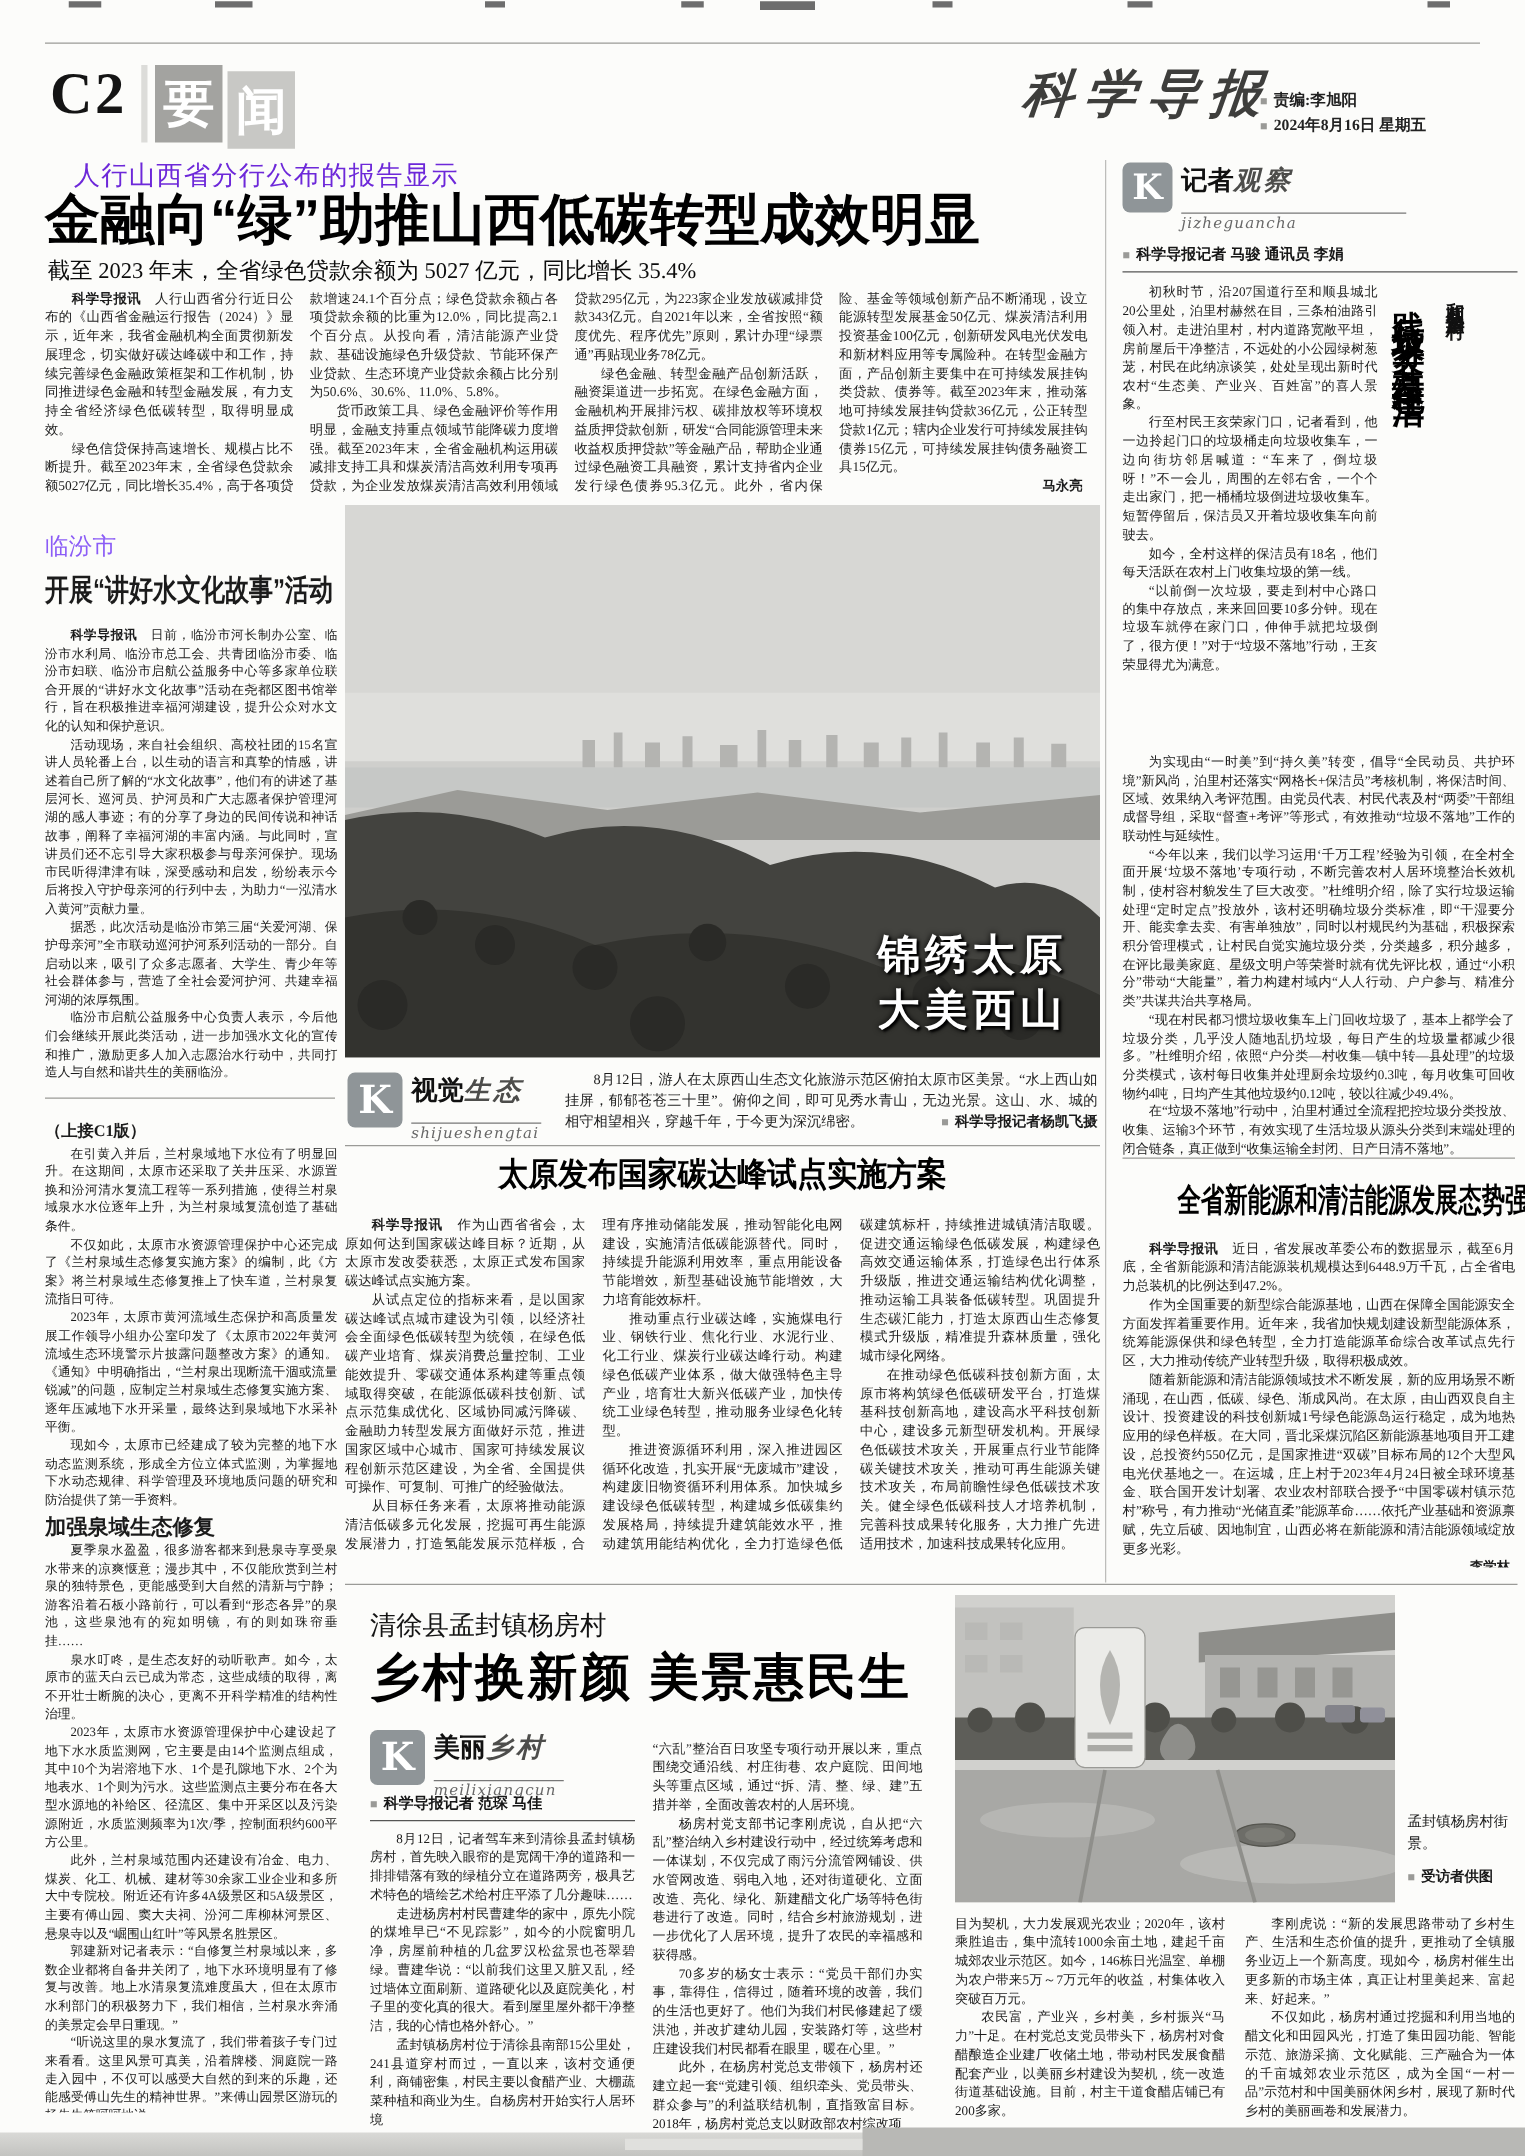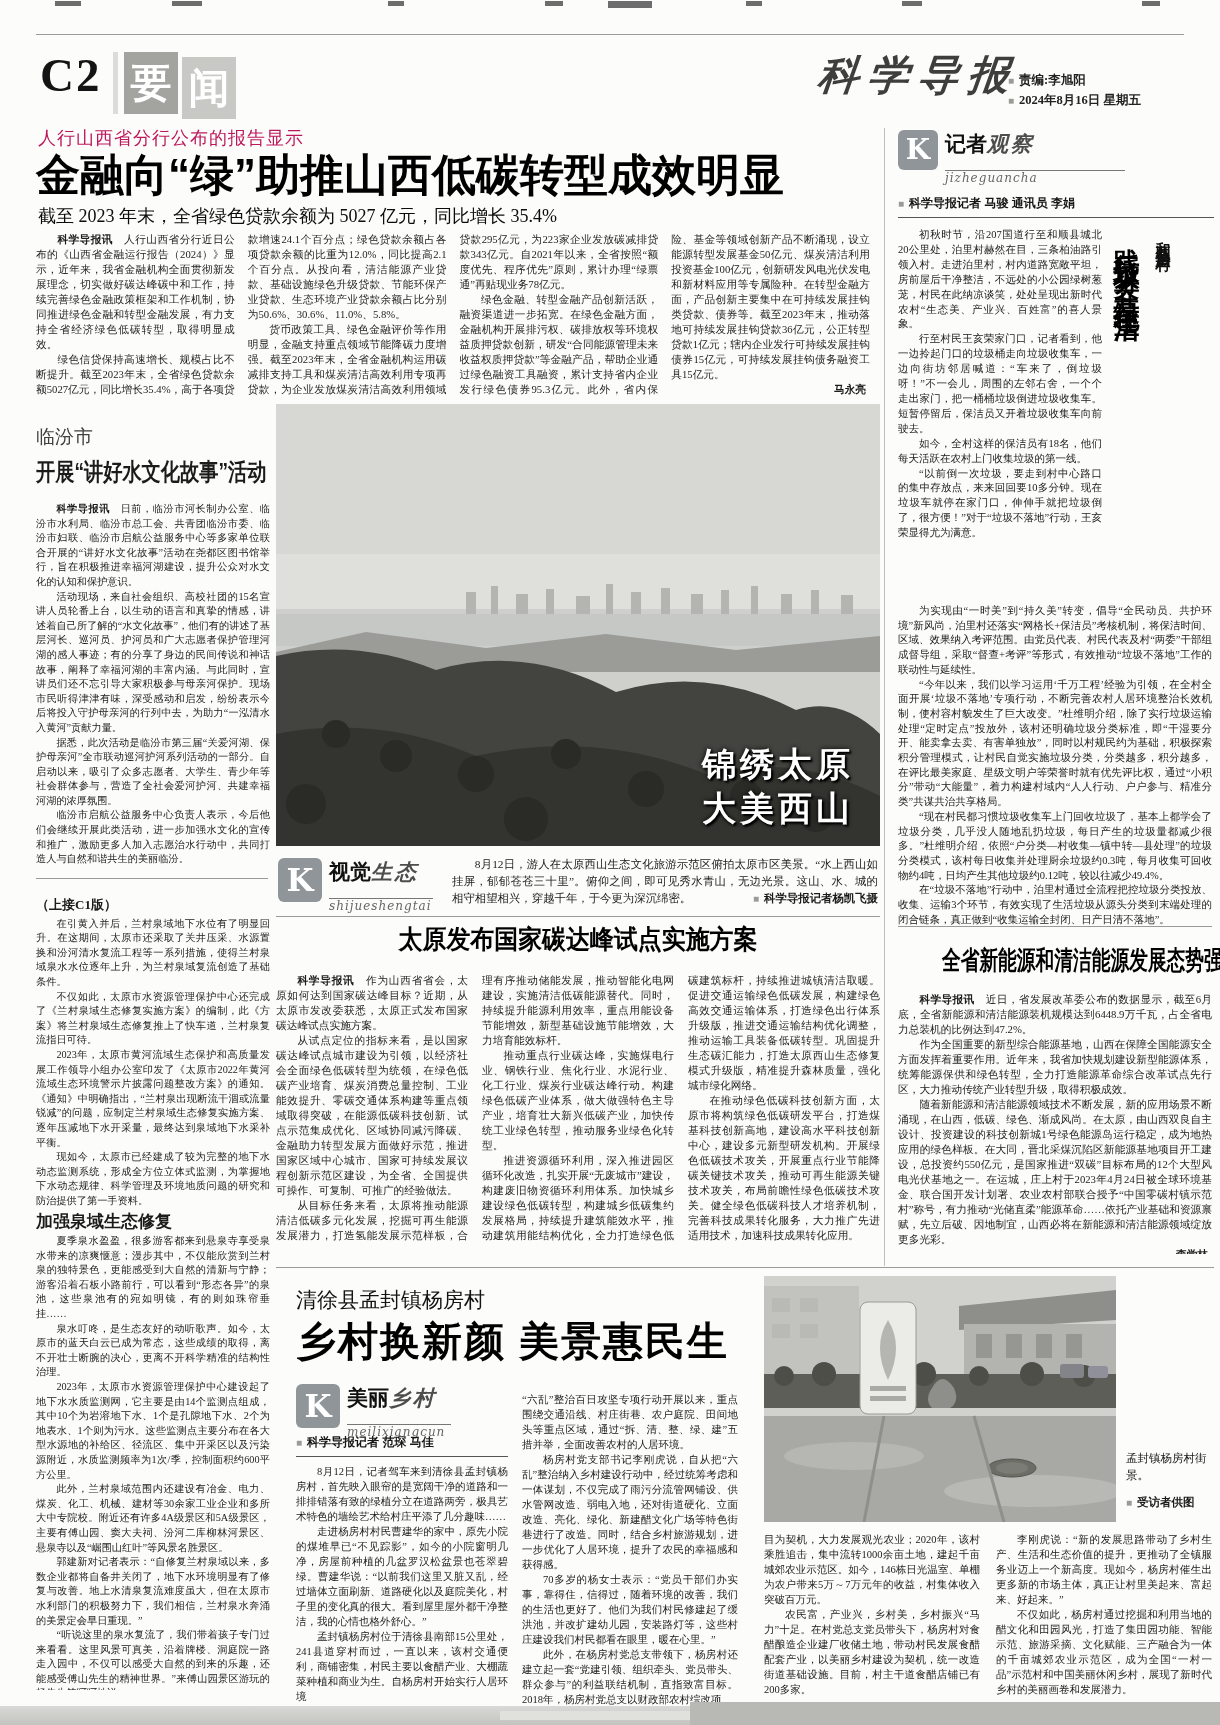--- a/index.html
+++ b/index.html
@@ -14,21 +14,21 @@
   
   .edition{font-size:47px;font-weight:700;color:#141414;letter-spacing:2px;}
   .secbox{width:54px;height:62px;color:#fff;font-size:41px;font-weight:900;text-align:center;line-height:62px;
           font-family:"Liberation Sans","DejaVu Sans",sans-serif;}
   .paperlogo{font-family:"DejaVu Serif","Liberation Serif",serif;font-style:italic;font-weight:700;
              font-size:41px;color:#3e3e3c;letter-spacing:9px;transform:skewX(-6deg);}
   .edline{font-size:12.5px;font-weight:700;color:#222;
           font-family:Liberation Serif, serif;margin-top:24px;}
   .bullet{color:#9a9a97;font-size:10px;margin-right:5px;font-style:normal;}
   
-  .kicker{font-size:18px;color:#be185d;letter-spacing:1px;}
+  .kicker{font-size:21px;color:#6d28d9;letter-spacing:1px;margin-left:21px;}
   .mainhead{font-size:44px;font-weight:900;color:#000;letter-spacing:0px;white-space:nowrap;
             font-family:"Liberation Sans","DejaVu Sans",sans-serif;}
   .subhead{font-size:18px;color:#0c0c0c;}
   .h-mid{font-size:26px;font-weight:900;color:#000;white-space:nowrap;
          font-family:"Liberation Sans","DejaVu Sans",sans-serif;}
   .squeeze{transform:scaleX(.92);transform-origin:center;text-align:center;}
   
   .bodytext{font-size:10.7px;line-height:15px;color:#1d1d1d;}
   .cols4{column-count:4;column-gap:13px;column-fill:auto;height:172px;overflow:hidden;}
   .cols3{column-count:3;column-gap:14px;column-fill:auto;height:272px;overflow:hidden;}
@@ -50,21 +50,21 @@
   .bylinerow{font-size:12px;font-weight:700;color:#161616;border-bottom:1px solid #555;
              padding-bottom:5px;font-family:"Liberation Sans","DejaVu Sans",sans-serif;}
   
   .obs-narrow{width:204px;height:338px;overflow:hidden;font-size:10.5px;line-height:14.9px;}
   .obs-vtitle{writing-mode:vertical-rl;font-size:26px;font-weight:900;color:#000;letter-spacing:5px;
               height:368px;font-family:"Liberation Sans","DejaVu Sans",sans-serif;}
   .obs-vside{writing-mode:vertical-rl;font-size:15px;font-weight:700;color:#111;letter-spacing:3px;
              height:130px;margin-top:2px;font-family:"Liberation Sans","DejaVu Sans",sans-serif;}
   .obs-wide{width:314px;height:352px;overflow:hidden;font-size:10.5px;line-height:14.7px;margin-top:8px;}
   
-  .linfen-k{font-size:19px;color:#404040;}
+  .linfen-k{font-size:19px;color:#8b5cf6;}
   .linfen-h{font-size:24px;font-weight:900;white-space:nowrap;transform:scaleX(.8);transform-origin:left;
             font-family:"Liberation Sans","DejaVu Sans",sans-serif;}
   .leftbody{font-size:10.2px;line-height:14.6px;}
   .jumpline{font-weight:700;font-size:13px;margin-bottom:4px;text-indent:0;}
   .subh2{font-size:17px;font-weight:900;margin:7px 0 4px 0;text-indent:0;
          font-family:"Liberation Sans","DejaVu Sans",sans-serif;}
   
   .overlay{position:absolute;right:26px;bottom:16px;color:#fff;font-weight:900;font-size:34px;
            line-height:44px;letter-spacing:4px;font-family:"Liberation Sans","DejaVu Sans",sans-serif;
            text-shadow:0 0 5px #000,2px 2px 2px #000;}

